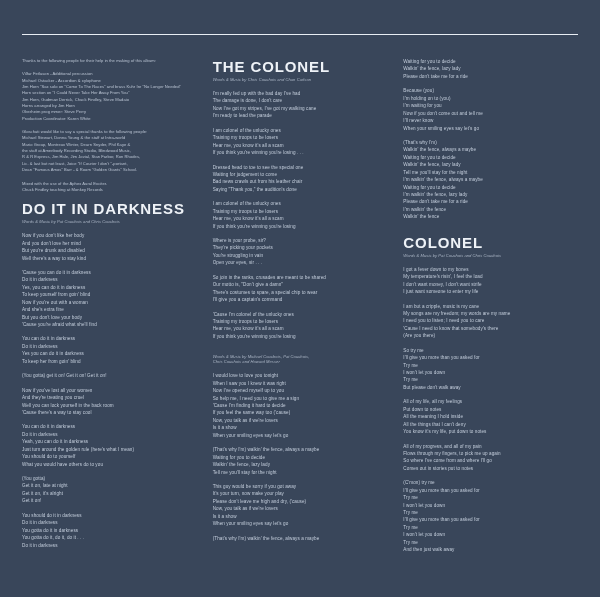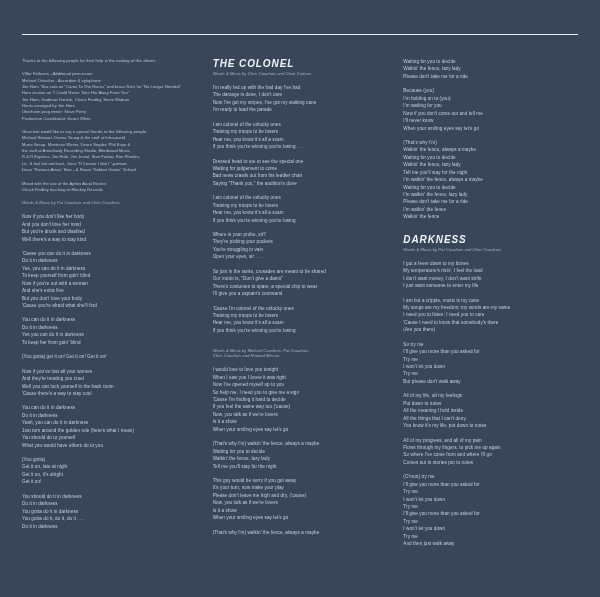--- a/index.html
+++ b/index.html
@@ -48,23 +48,22 @@
     color: #b9c3d2;
     letter-spacing: 0.05px;
   }
   .credits p {
     margin: 0 0 7px 0;
   }
   .song {
     margin-bottom: 14px;
   }
   .song-title {
-    font-size: 10px;
+    font-size: 15px;
     font-weight: bold;
-    font-style: italic;
     letter-spacing: 0.9px;
     color: #eef2f7;
     margin: 0 0 2px 0;
   }
   .song-credit {
     font-size: 4.1px;
     font-style: italic;
     color: #aab5c5;
     margin: 0 0 8px 0;
     letter-spacing: 0.05px;
@@ -108,20 +107,21 @@
 Mario Group, Montreux Winter, Dearn Snyder, Phil Kaye &amp;
 the staff at Ameribody Recording Studio, Blindwood Music,
 R &amp; R Express, Jim Hale, Jim Jovial, Stan Farbor, Ron Rhodes,
 Lic. &amp; last but not least, Joice "If Courier I don't "-portant,
 Dean "Famous Amos" Barr - &amp; Room "Golden Giants" School.</p>
         <p style="white-space: pre-line;">Mixed with the use of the Aphex Aural Exciter.
 Chuck Findley touching at Monkey Records</p>
       </div>
 
       <div class="song">
+        <h2 class="song-title">DO IT IN DARKNESS</h2>
         <div class="song-credit">Words &amp; Music by  Pat Couchois and Chris Couchois</div>
         <div class="lyrics">
           <p class="stanza">Now if you don't like her body
 And you don't love her mind
 But you're drunk and disabled
 Well there's a way to stay kind</p>
           <p class="stanza">'Cause you can do it in darkness
 Do it in darkness
 Yes, you can do it in darkness
 To keep yourself from goin' blind
@@ -241,21 +241,21 @@
 Waiting for you to decide
 I'm walkin' the fence, lazy lady
 Please don't take me for a ride
 I'm walkin' the fence
 Walkin' the fence</p>
       </div>
 
       <div class="spacer-sm"></div>
 
       <div class="song">
-        <h2 class="song-title">DARKNESS</h2>
+        <h2 class="song-title">COLONEL</h2>
         <div class="song-credit">Words &amp; Music by Pat Couchois and Chris Couchois</div>
         <div class="lyrics">
           <p class="stanza">I got a fever down to my bones
 My temperature's risin', I feel the load
 I don't want money, I don't want strife
 I just want someone to enter my life</p>
           <p class="stanza">I am but a cripple, music is my cane
 My songs are my freedom; my words are my name
 I need you to listen; I need you to care
 'Cause I need to know that somebody's there

